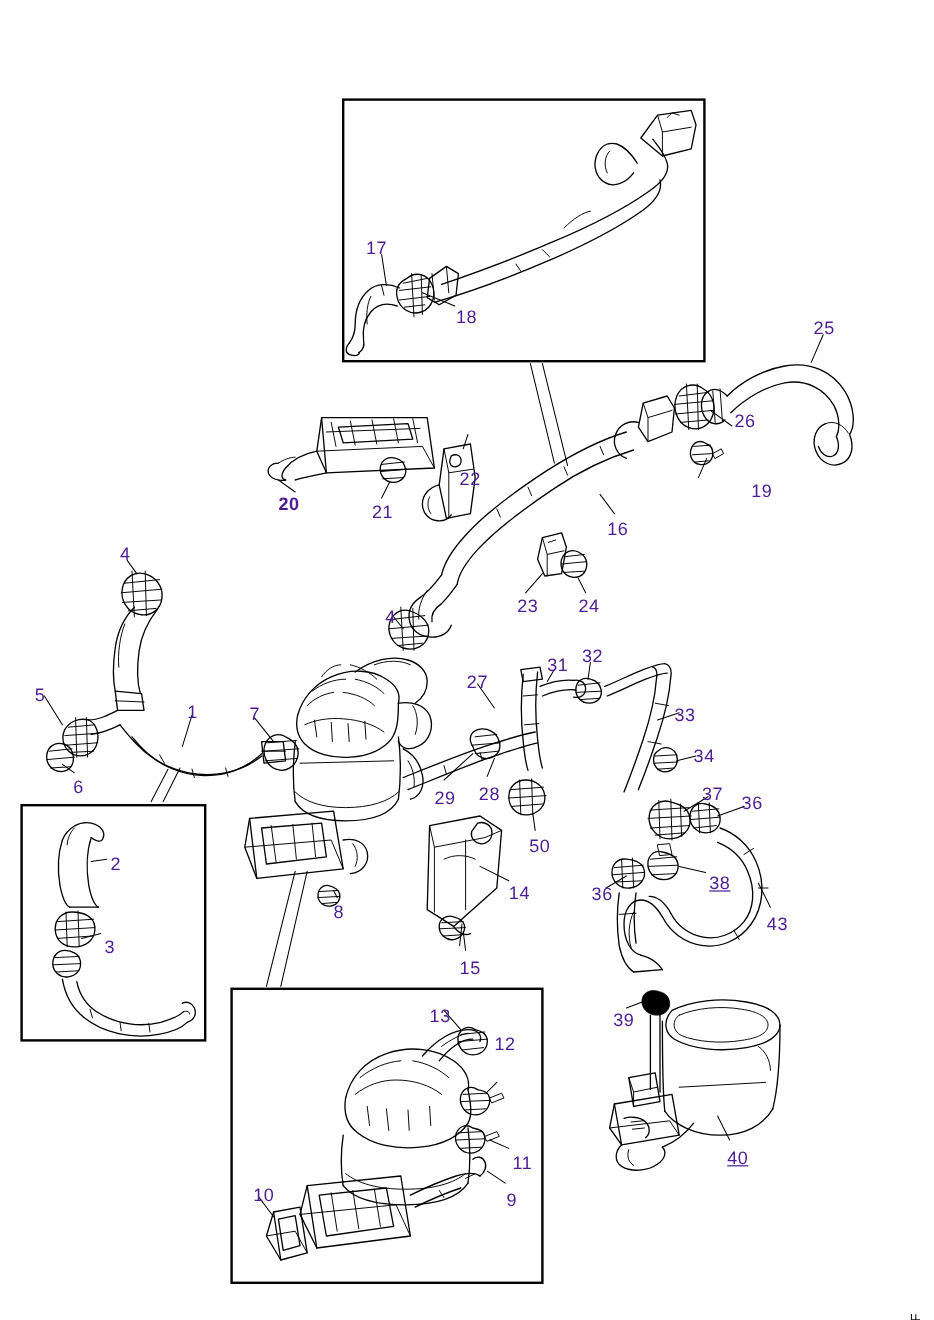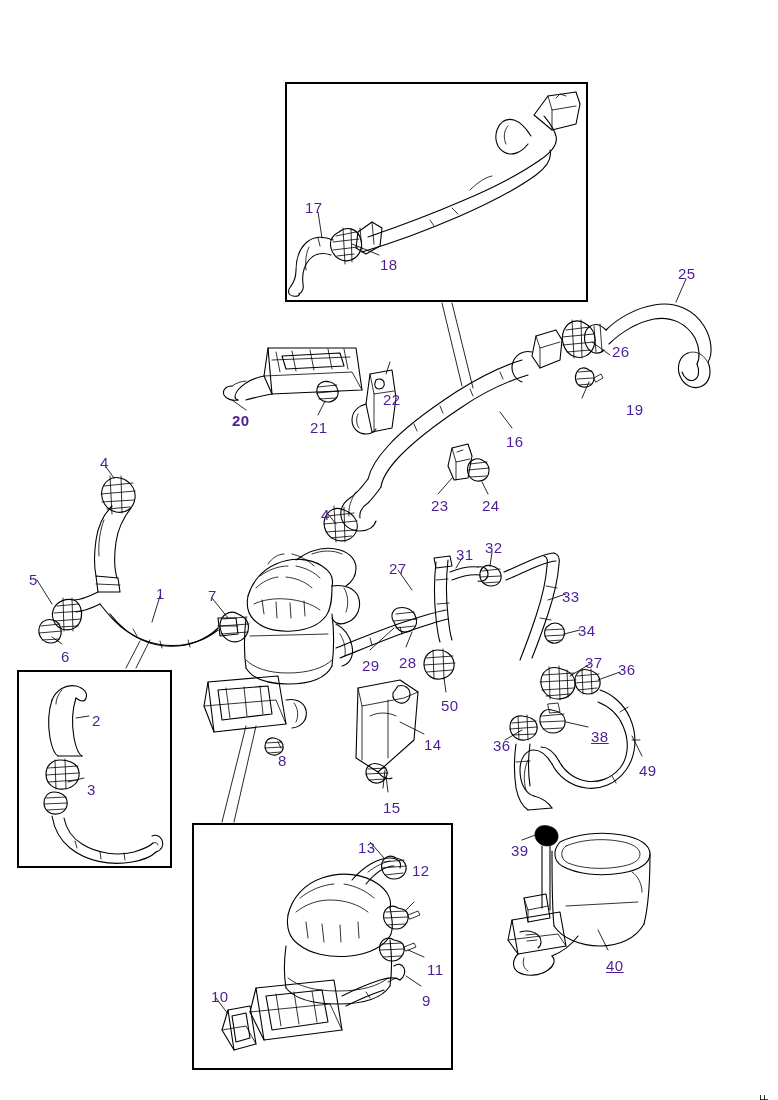--- a/index.html
+++ b/index.html
@@ -562,21 +562,21 @@
       <div class="callout" style="left: 208px; top: 588px;">7</div>
       <div class="callout" style="left: 389px; top: 561px;">27</div>
       <div class="callout" style="left: 456px; top: 547px;">31</div>
       <div class="callout" style="left: 485px; top: 540px;">32</div>
       <div class="callout" style="left: 562px; top: 589px;">33</div>
       <div class="callout" style="left: 578px; top: 623px;">34</div>
       <div class="callout" style="left: 585px; top: 655px;">37</div>
       <div class="callout" style="left: 618px; top: 662px;">36</div>
       <div class="callout" style="left: 493px; top: 738px;">36</div>
       <div class="callout" style="left: 591px; top: 729px; text-decoration: underline;">38</div>
-      <div class="callout" style="left: 639px; top: 763px;">49</div>
+      <div class="callout" style="left: 639px; top: 763px;">43</div>
       <div class="callout" style="left: 362px; top: 658px;">29</div>
       <div class="callout" style="left: 399px; top: 655px;">28</div>
       <div class="callout" style="left: 441px; top: 698px;">50</div>
       <div class="callout" style="left: 424px; top: 737px;">14</div>
       <div class="callout" style="left: 383px; top: 800px;">15</div>
       <div class="callout" style="left: 278px; top: 753px;">8</div>
       <div class="callout" style="left: 92px; top: 713px;">2</div>
       <div class="callout" style="left: 87px; top: 782px;">3</div>
       <div class="callout" style="left: 511px; top: 843px;">39</div>
       <div class="callout" style="left: 606px; top: 958px; text-decoration: underline;">40</div>

